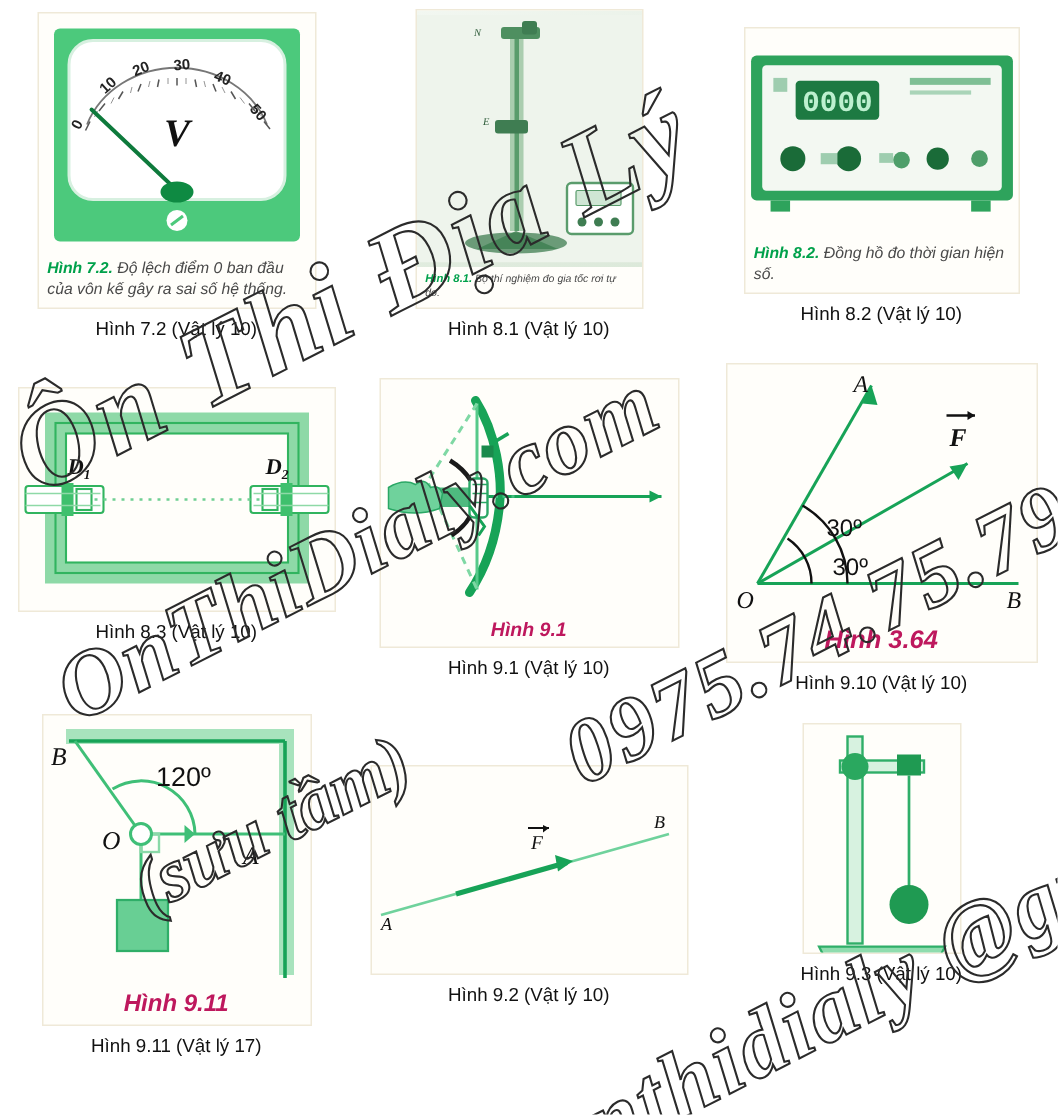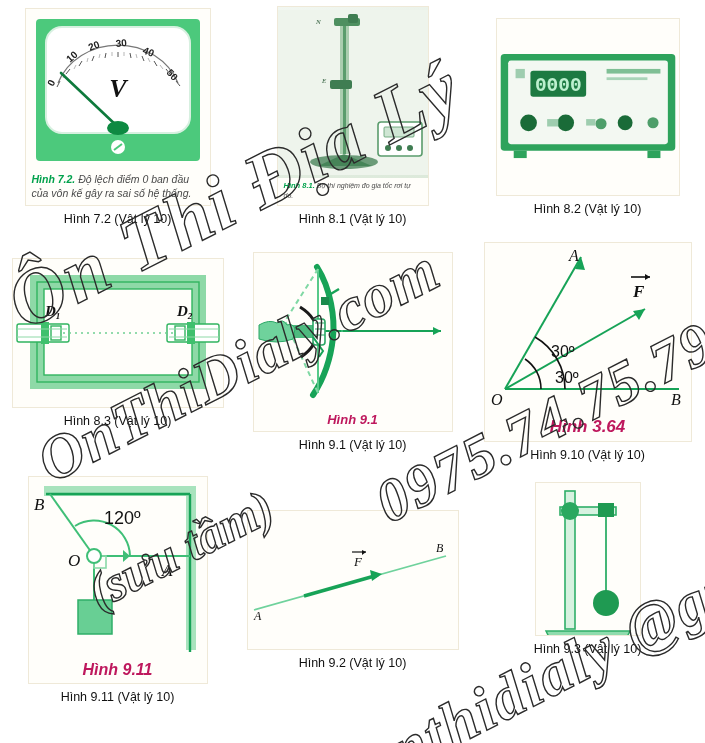--- a/index.html
+++ b/index.html
@@ -181,20 +181,24 @@
           <circle cx="74" cy="78" r="9" fill="#1a6b38"></circle>
           <circle cx="112" cy="79" r="6" fill="#4e9e6a"></circle>
           <circle cx="138" cy="78" r="8" fill="#1a6b38"></circle>
           <circle cx="168" cy="78" r="6" fill="#4e9e6a"></circle>
           <rect x="54" y="74" width="12" height="8" fill="#9ecdaf"></rect>
           <rect x="96" y="74" width="10" height="7" fill="#9ecdaf"></rect>
           <rect x="18" y="108" width="14" height="8" fill="#2ea35c"></rect>
           <rect x="162" y="108" width="14" height="8" fill="#2ea35c"></rect>
         </svg>
       </div>
+      <div class="cap">
+        <span class="h">Hình 8.2.</span>
+        <span>Đồng hồ đo thời gian hiện số.</span>
+      </div>
     </div>
     <div class="cardlabel">Hình 8.2 (Vật lý 10)</div>
   </div>
 
   <div class="cell">
     <div class="card" style="width:212px;height:150px;margin-top:22px;">
       <div class="figwrap">
         <svg width="206" height="122" viewBox="0 0 206 122">
           <rect x="22" y="10" width="162" height="100" fill="none" stroke="#8ed9a7" stroke-width="14"></rect>
           <rect x="22" y="10" width="162" height="100" fill="none" stroke="#31b45f" stroke-width="1.4"></rect>
@@ -288,21 +292,21 @@
           <circle cx="64" cy="76" r="7" fill="#ffffff" stroke="#3fbf77" stroke-width="2"></circle>
           <rect x="48" y="120" width="34" height="34" fill="#68cf94" stroke="#2fae68" stroke-width="1.5"></rect>
           <text x="74" y="44" font-size="18" fill="#111" font-family="Liberation Sans, sans-serif">120º</text>
           <text x="4" y="30" font-size="17" font-style="italic" font-family="Liberation Serif, serif" fill="#111">B</text>
           <text x="38" y="86" font-size="17" font-style="italic" font-family="Liberation Serif, serif" fill="#111">O</text>
           <text x="132" y="96" font-size="17" font-style="italic" font-family="Liberation Serif, serif" fill="#111">A</text>
         </svg>
       </div>
       <div class="figlabel" style="font-size:16px;text-align:right;">Hình 9.11</div>
     </div>
-    <div class="cardlabel">Hình 9.11 (Vật lý 10)</div>
+    <div class="cardlabel">Hình 9.11 (Vật lý 17)</div>
   </div>
 
   <div class="cell">
     <div class="card" style="width:212px;height:140px;margin-top:42px;">
       <div class="figwrap">
         <svg width="206" height="84" viewBox="0 0 206 84">
           <line x1="4" y1="72" x2="196" y2="18" stroke="#6fd29c" stroke-width="1.8"></line>
           <line x1="54" y1="58" x2="128" y2="37" stroke="#17a357" stroke-width="3.4"></line>
           <polygon points="132,36 120,32 122,43" fill="#17a357"></polygon>
           <text x="4" y="82" font-size="12" font-style="italic" font-family="Liberation Serif, serif" fill="#111">A</text>

